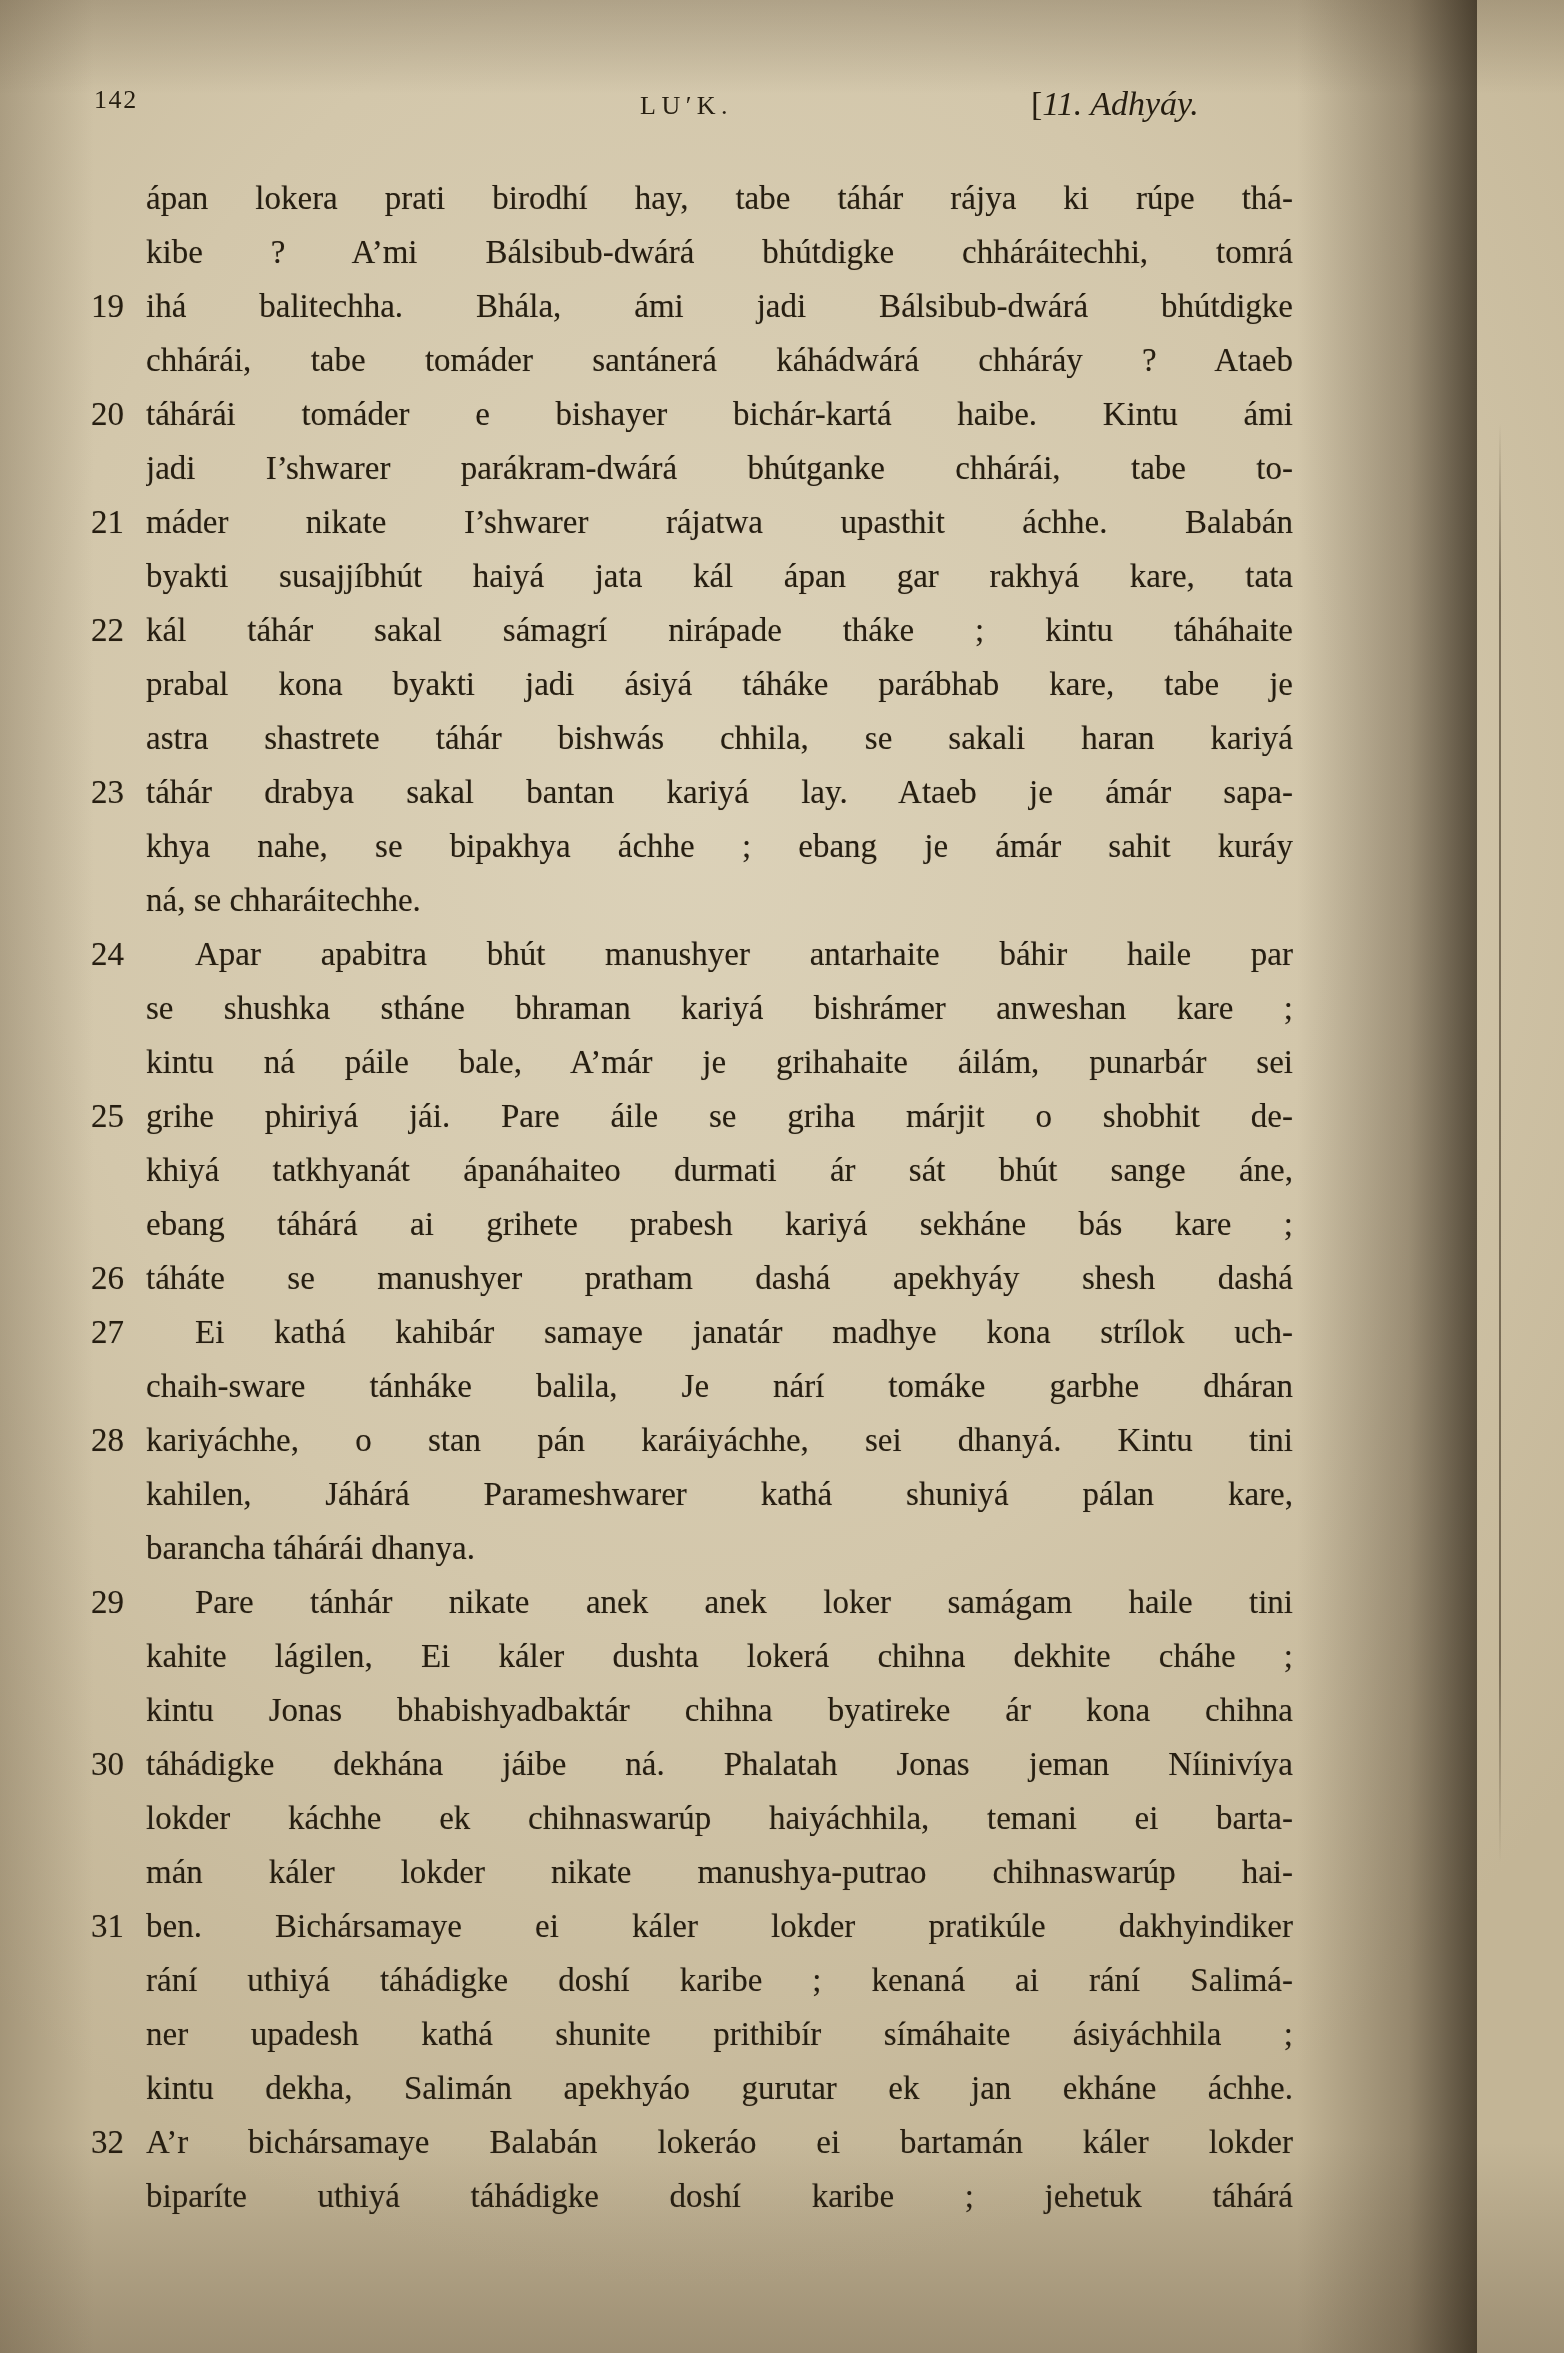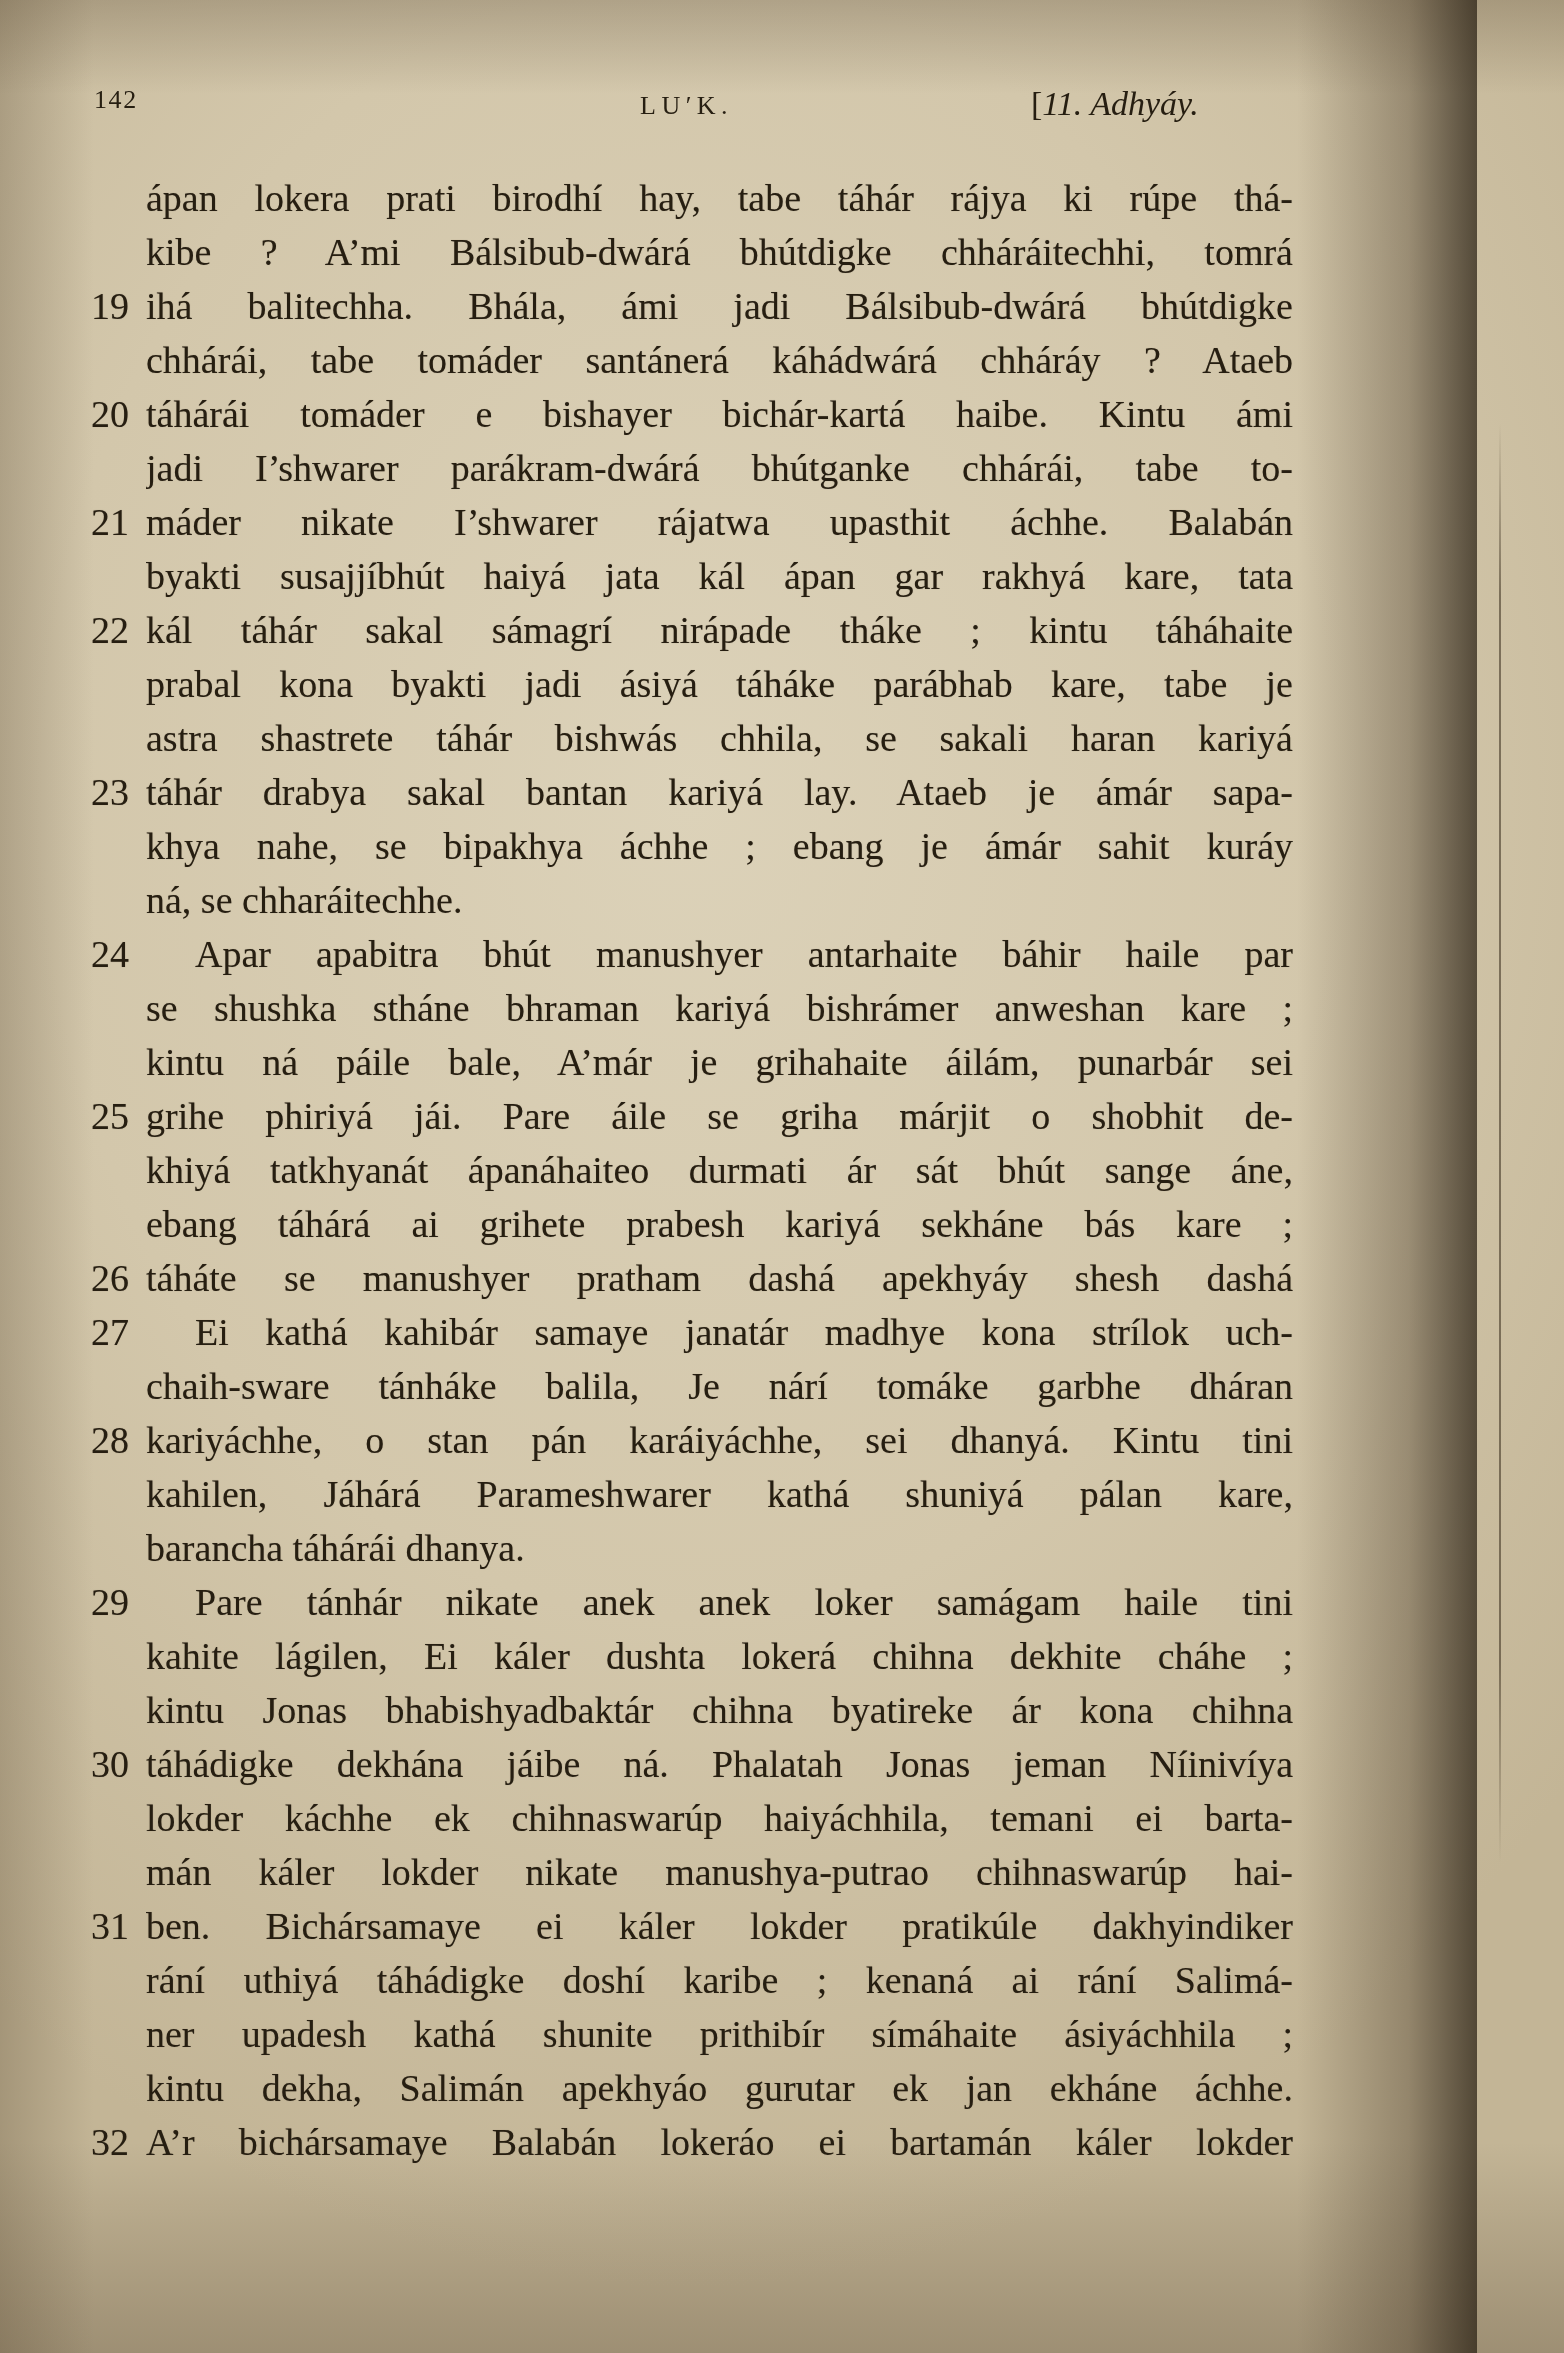--- a/index.html
+++ b/index.html
@@ -31,21 +31,21 @@
     position:absolute; right:64px; top:423px; height:1440px; width:2.3px;
     background:linear-gradient(to bottom, rgba(56,44,28,0) 0%, rgba(56,44,28,0.55) 12%, rgba(56,44,28,0.55) 86%, rgba(56,44,28,0) 100%);
   }
   .header { position:absolute; top:85px; left:0; width:100%; height:55px; }
   .page-number { position:absolute; left:94px; top:0; font-size:26px; letter-spacing:1.6px; }
   .running-title { position:absolute; left:640px; top:6.3px; font-size:26px; letter-spacing:5.5px; }
   .chapter-header { position:absolute; left:1031px; top:0; font-size:34px; font-style:italic; }
   .chapter-header .bracket { font-style:normal; }
 
   .text-block { position:absolute; left:91px; top:171px; width:1202px; }
-  .line { display:flex; height:54px; line-height:54px; font-size:38px;
+  .line { display:flex; height:54px; line-height:54px; font-size:33px;
           text-shadow:0 0 0.8px rgba(40,30,16,0.35);align-items:center; }
   .vnum { width:55px; flex:none; text-align:left; }
   .ltext { flex:1; text-align:justify; text-align-last:justify; overflow:hidden; height:54px; white-space:nowrap; }
   .line.short .ltext { text-align:left; text-align-last:left; }
   .line.indent .ltext { text-indent:49px; }
 
   .edge-frag { position:absolute; font-size:23px; color:#43381f; white-space:nowrap;
                text-shadow:0 0 0.8px rgba(58,46,26,0.35); transform-origin:left center; }
   .edge-frag.italic { font-style:italic; font-size:24px; color:#352b16; }
 </style>
@@ -201,20 +201,24 @@
       <span class="vnum"></span>
       <span class="ltext">ner upadesh kathá shunite prithibír símáhaite ásiyáchhila ;</span>
     </div>
     <div class="line">
       <span class="vnum"></span>
       <span class="ltext">kintu dekha, Salimán apekhyáo gurutar ek jan ekháne áchhe.</span>
     </div>
     <div class="line">
       <span class="vnum">32</span>
       <span class="ltext">A’r bichársamaye Balabán lokeráo ei bartamán káler lokder</span>
+    </div>
+    <div class="line">
+      <span class="vnum"></span>
+      <span class="ltext">biparíte uthiyá táhádigke doshí karibe ;  jehetuk táhárá</span>
     </div>
 </div>
 
 <div class="gutter-shadow"></div>
 <div class="next-page"></div>
 <div class="crease-line"></div>
 
 <div>
   <span class="edge-frag italic" style="left: 1477px; top: 11px; transform: rotate(-16deg);"></span>
     <span class="edge-frag" style="left: 1504px; top: 124px; transform: rotate(-12deg);"></span>

